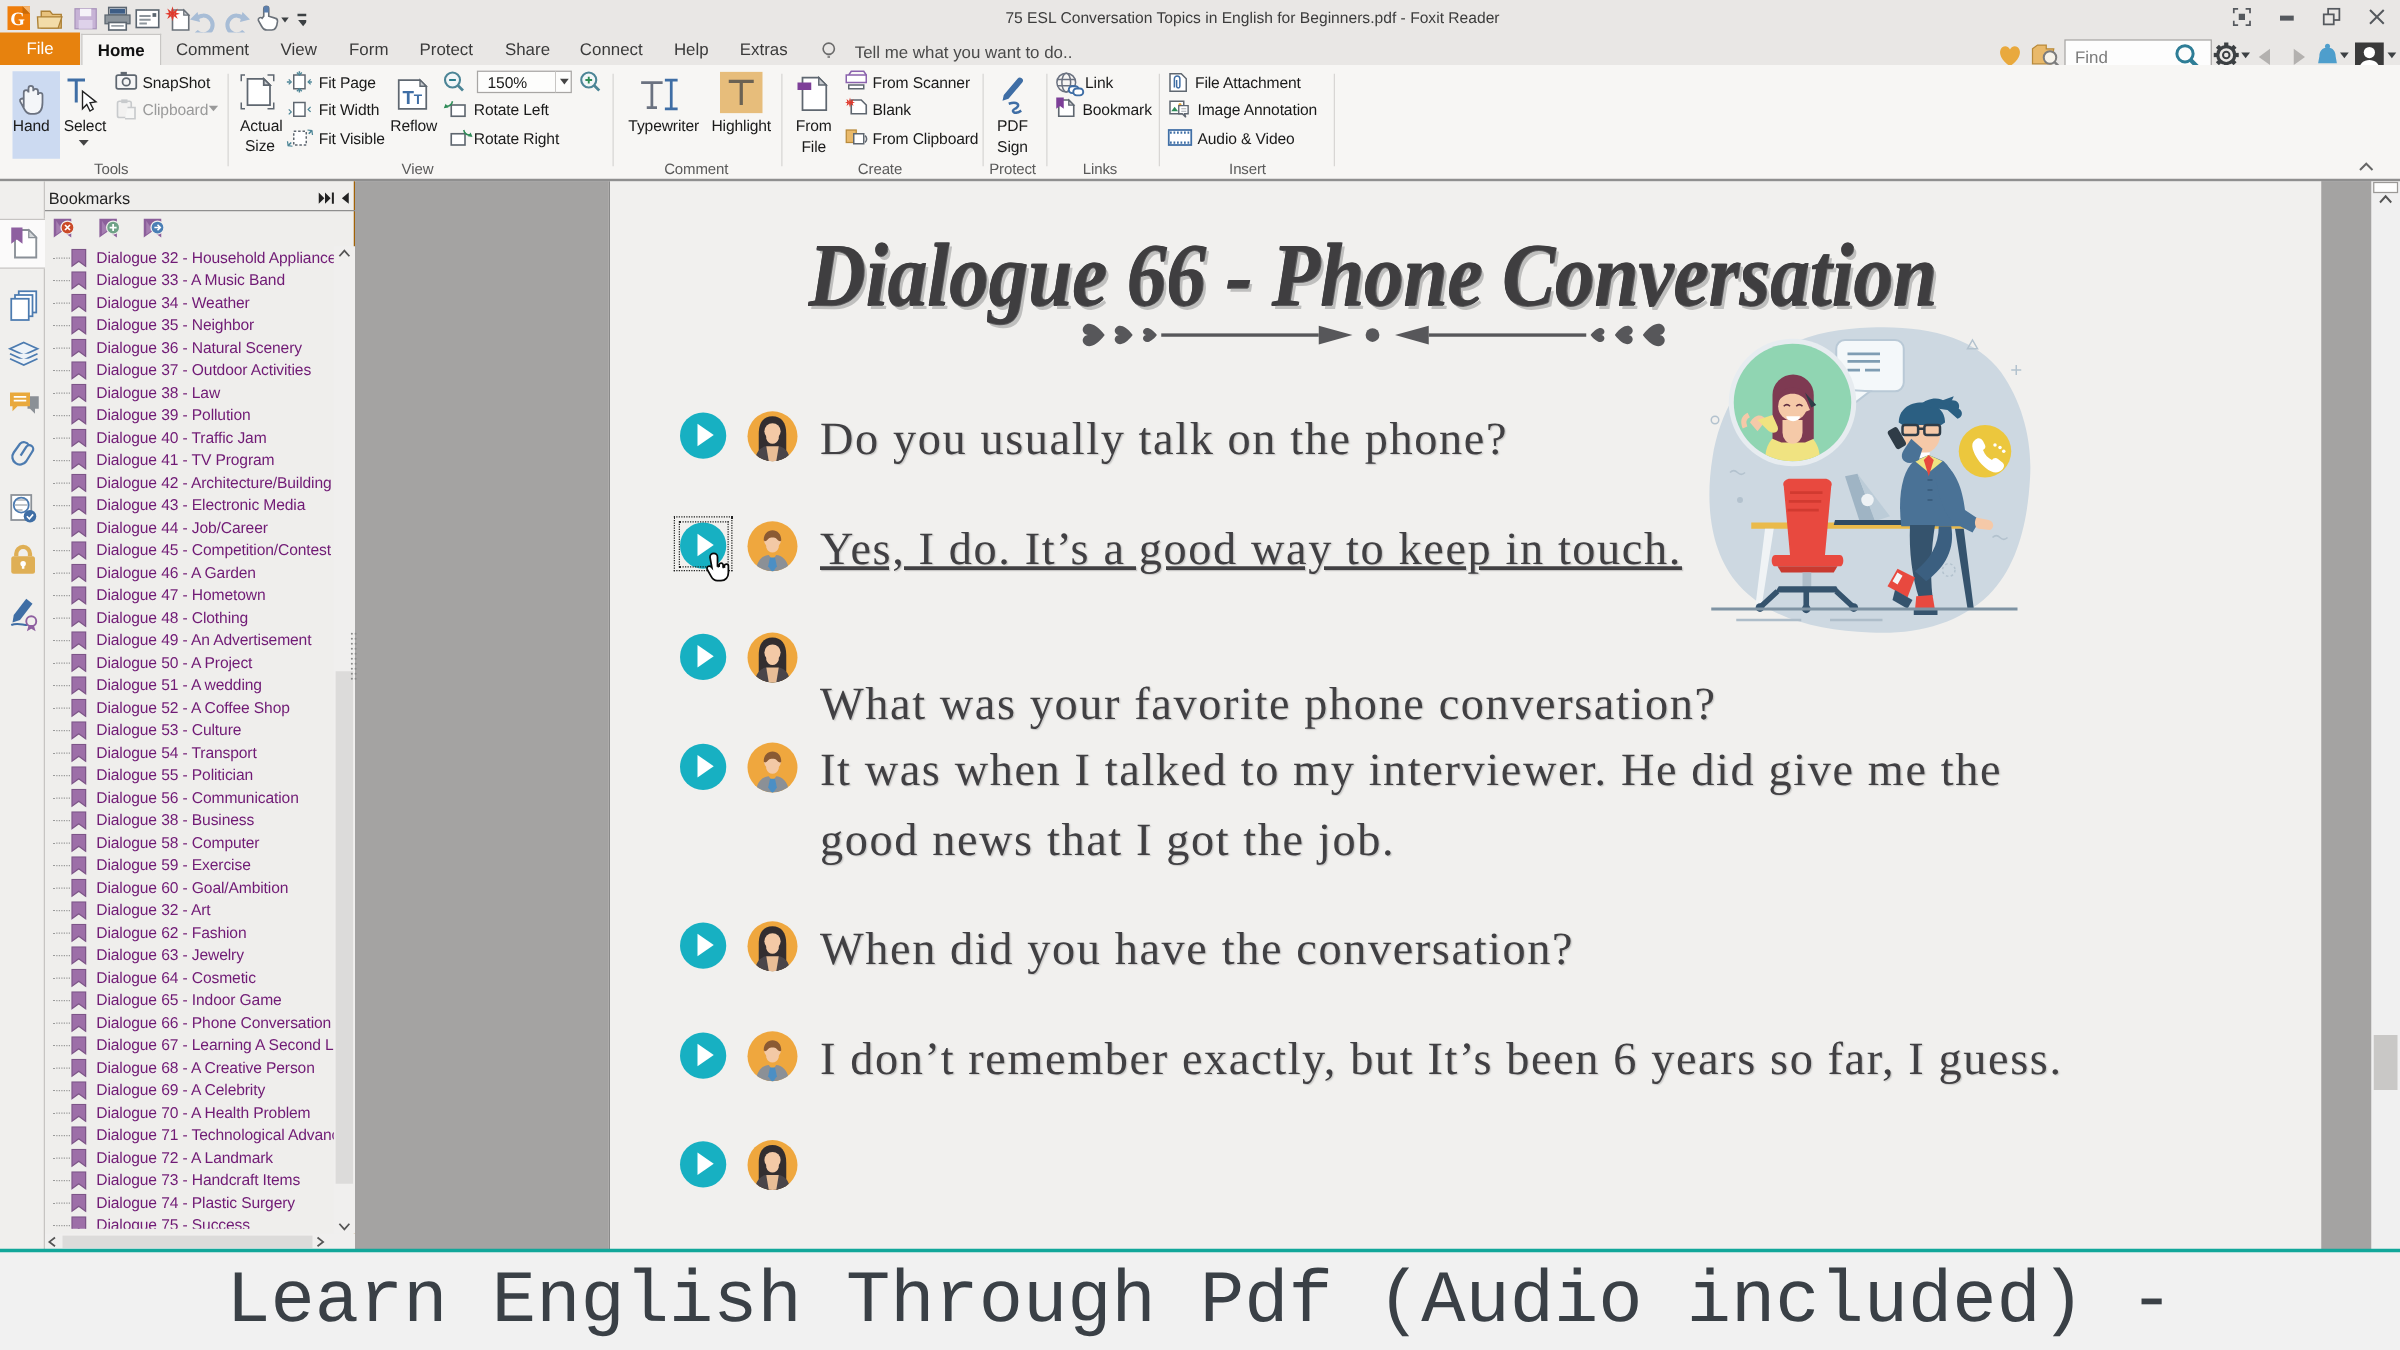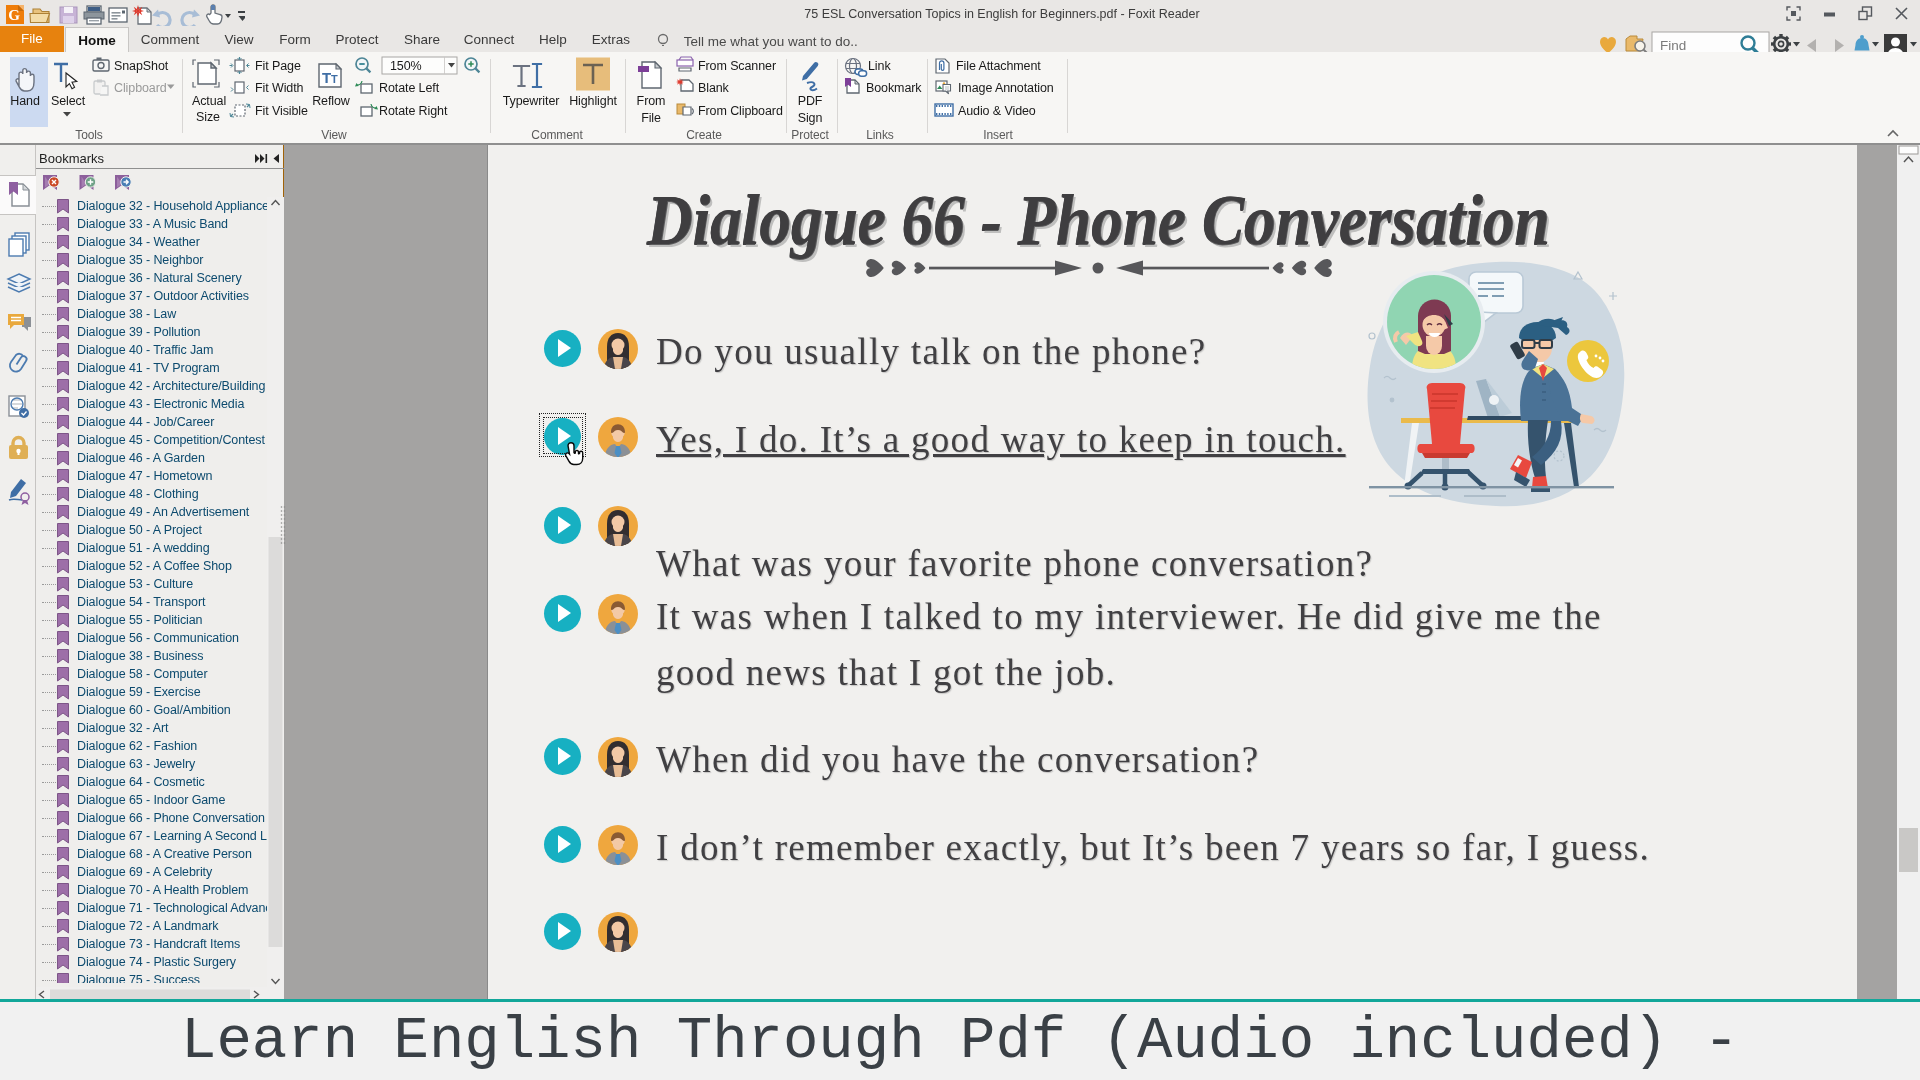--- a/index.html
+++ b/index.html
@@ -20,21 +20,21 @@
   
   #ribbon { position:absolute; left:0; top:52px; width:1920px; height:93px; background:#f7f6f4; border-bottom:2px solid #8f8f8f; }
 
   
   #main { position:absolute; left:0; top:145px; width:1920px; height:855px; background:#a4a3a2; }
   #iconstrip { position:absolute; left:0; top:0; width:36px; height:855px; background:#f0efed; border-right:1px solid #c6c4c2; }
   #bmpanel { position:absolute; left:36px; top:0; width:248px; height:855px; background:#efeeec; border-right:1px solid #a16207; }
   #bmheader { position:absolute; left:0; top:0; width:100%; height:26px; }
   #bmheader .t { position:absolute; left:3px; top:6px; font-size:13px; color:#222; }
   #bmlist { position:absolute; left:0; top:48px; width:232px; height:790px; overflow:hidden; }
-  .bmitem { position:absolute; left:0; height:18px; width:260px; font-size:12.5px; letter-spacing:-0.1px; color:#0c4a6e; white-space:nowrap;text-align:right; }
+  .bmitem { position:absolute; left:0; height:18px; width:260px; font-size:12.5px; letter-spacing:-0.1px; color:#701a75; white-space:nowrap;text-align:right; }
   .bmitem .flag { position:absolute; left:21px; top:2px; }
   .bmitem .txt { position:absolute; left:41px; top:2px; }
 
   
   #docarea { position:absolute; left:285px; top:0; width:1635px; height:855px; background:#a4a3a2; }
   #page { position:absolute; left:202px; top:0px; width:1370px; height:855px; background:#f1f0ee; border-left:1px solid #8a8a8a; }
   #vscroll { position:absolute; right:0; top:0; width:23px; height:855px; background:#f0f0f0; }
 
   .prow { position:absolute; font-family:"Liberation Serif", serif; font-size:37px; color:#414043; white-space:nowrap; line-height:56px; letter-spacing:1.3px; text-shadow:1px 1px 1px rgba(120,120,120,0.35); }
   .play { position:absolute; width:37px; height:37px; border-radius:50%; background:#17b0c2; }
@@ -409,21 +409,21 @@
               <path d="M0,6.5 C-6.5,1.5 -8,-3 -5.5,-5.5 C-3.5,-7.5 -0.5,-6.5 0,-3.5 C0.5,-6.5 3.5,-7.5 5.5,-5.5 C8,-3 6.5,1.5 0,6.5 Z"></path>
             </g>
           </g>
         </svg>
 
         <div class="prow" style="left:168px;top:179px;">Do you usually talk on the phone?</div>
         <div class="prow" style="left:168px;top:267px;text-decoration:underline;">Yes, I do. It’s a good way to keep in touch.</div>
         <div class="prow" style="left:168px;top:356px;margin-top:35px;">What was your favorite phone conversation?</div>
         <div class="prow" style="left:168px;top:587px;">When did you have the conversation?</div>
         <div class="prow" style="left:168px;top:444px;width:952px;white-space:normal;">It was when I talked to my interviewer. He did give me the good news that I got the job.</div>
-        <div class="prow" style="left:168px;top:675px;">I don’t remember exactly, but It’s been 7 years so far, I guess.</div>
+        <div class="prow" style="left:168px;top:675px;">I don’t remember exactly, but It’s been 6 years so far, I guess.</div>
 
         <div class="play" style="left:56px;top:185px;"></div>
         <div class="play" style="left:56px;top:273px;"></div>
         <div class="play" style="left:56px;top:362px;"></div>
         <div class="play" style="left:56px;top:450px;"></div>
         <div class="play" style="left:56px;top:593px;"></div>
         <div class="play" style="left:56px;top:681px;"></div>
         <div class="play" style="left:56px;top:768px;"></div>
 
         <svg class="abs" style="left:0;top:0" width="160" height="810" viewBox="0 0 160 810">

